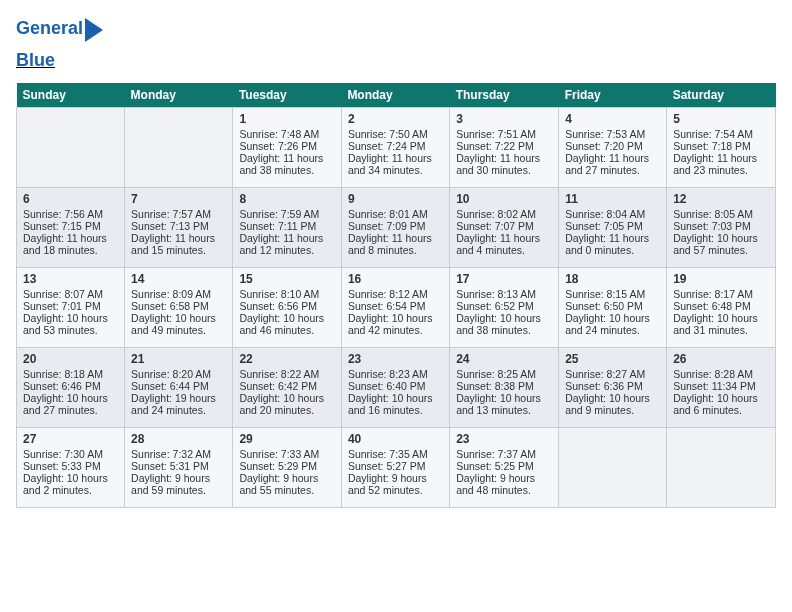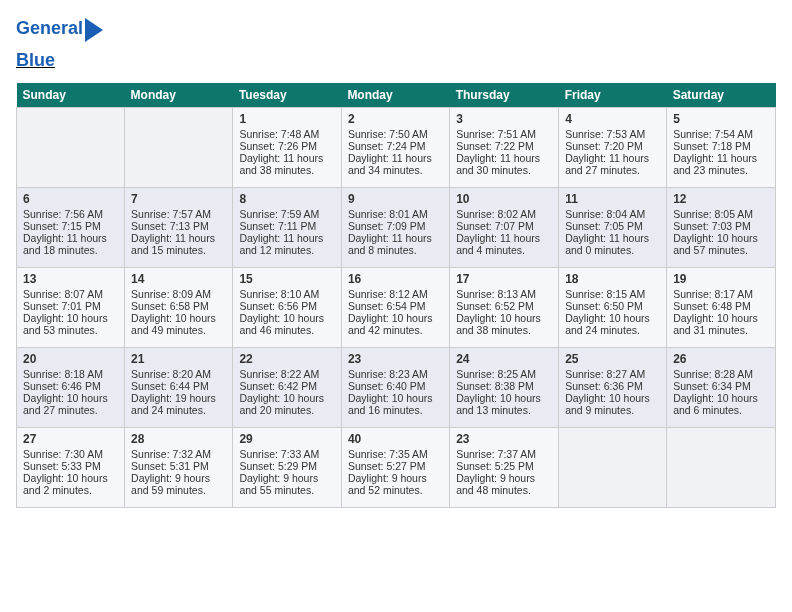--- a/index.html
+++ b/index.html
@@ -231,21 +231,21 @@
         <td><span class="day-num">24</span>
         <span>Sunrise: 8:25 AM</span><br>
         <span>Sunset: 8:38 PM</span><br>
         <span>Daylight: 10 hours and 13 minutes.</span></td>
         <td><span class="day-num">25</span>
         <span>Sunrise: 8:27 AM</span><br>
         <span>Sunset: 6:36 PM</span><br>
         <span>Daylight: 10 hours and 9 minutes.</span></td>
         <td><span class="day-num">26</span>
         <span>Sunrise: 8:28 AM</span><br>
-        <span>Sunset: 6:34 PM</span><br>
+        <span>Sunset: 11:34 PM</span><br>
         <span>Daylight: 10 hours and 6 minutes.</span></td>
       </tr>
       <tr>
         <td><span class="day-num">27</span>
         <span>Sunrise: 7:30 AM</span><br>
         <span>Sunset: 5:33 PM</span><br>
         <span>Daylight: 10 hours and 2 minutes.</span></td>
         <td><span class="day-num">28</span>
         <span>Sunrise: 7:32 AM</span><br>
         <span>Sunset: 5:31 PM</span><br>

